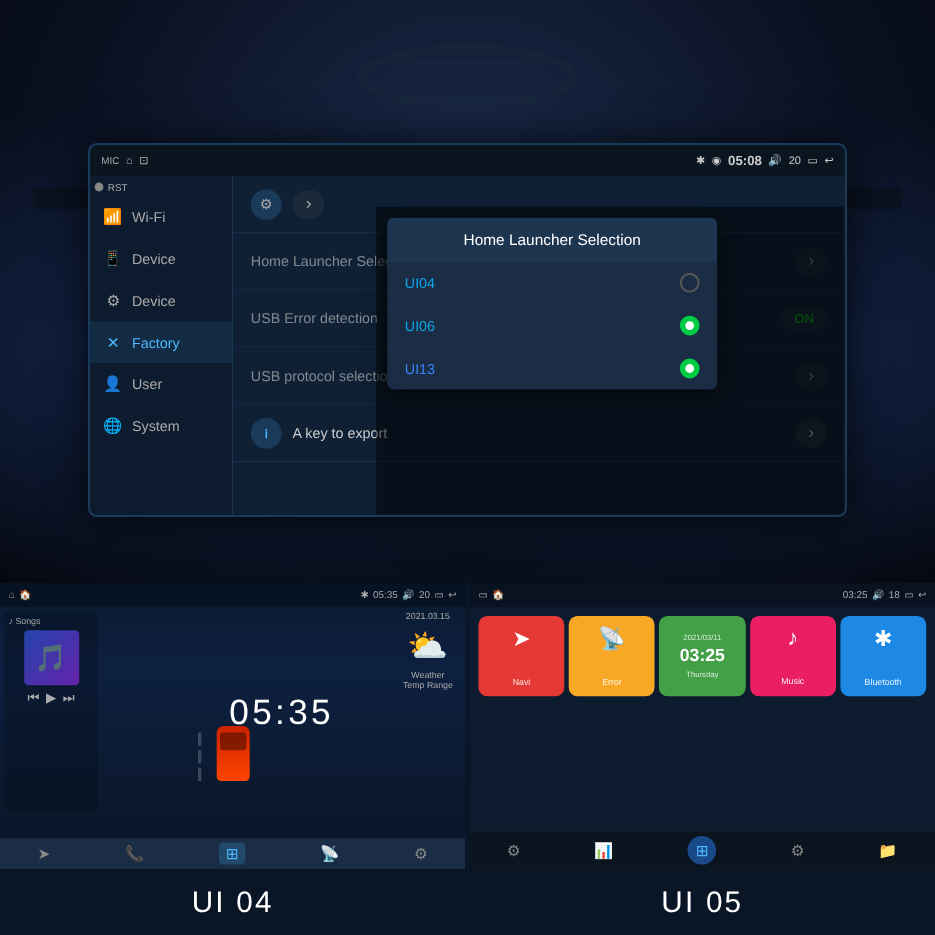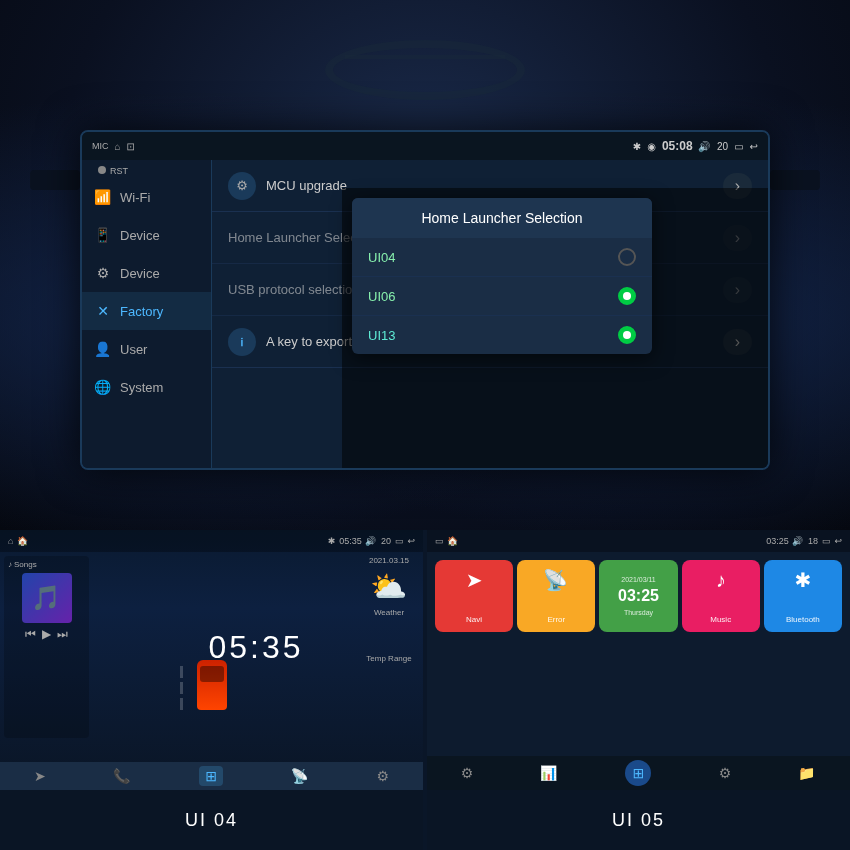--- a/index.html
+++ b/index.html
@@ -111,21 +111,21 @@
       height: 18px;
       display: flex;
       align-items: center;
       justify-content: center;
       font-size: 14px;
     }
 
     .sidebar-rst {
       font-size: 9px;
       color: #aaa;
-      padding: 2px 16px;
+      padding: 2px 4px;
     }
 
     
     .settings-panel {
       flex: 1;
       background: #0f2035;
       padding: 0;
       overflow: hidden;
       position: relative;
     }
@@ -217,25 +217,25 @@
       cursor: pointer;
     }
 
     .dialog-option:last-child {
       border-bottom: none;
     }
 
     .dialog-option-label {
       flex: 1;
       font-size: 13px;
-      color: #86efac;
+      color: #0ea5e9;
     }
 
     .dialog-option.selected .dialog-option-label {
-      color: #5eead4;
+      color: #3b82f6;
     }
 
     .radio-btn {
       width: 18px;
       height: 18px;
       border-radius: 50%;
       border: 2px solid #555;
       display: flex;
       align-items: center;
       justify-content: center;
@@ -282,21 +282,21 @@
       background: #0d1b2e;
       position: relative;
       overflow: hidden;
     }
 
     .ui-panel-label {
       height: 60px;
       display: flex;
       align-items: center;
       justify-content: center;
-      font-size: 18px;
+      font-size: 27px;
       color: #ffffff;
       background: #0a1525;
       font-weight: 300;
       letter-spacing: 2px;
     }
 
     
     .ui04-screen {
       background: linear-gradient(180deg, #0a1a30 0%, #0d2040 30%, #0a1525 100%);
     }
@@ -520,29 +520,32 @@
       <div class="sidebar-item">
         <div class="icon">🌐</div>
         <span>System</span>
       </div>
     </div>
 
     <div class="settings-panel">
 
       <div class="settings-row">
         <div class="settings-row-icon">⚙</div>
-        <span class="settings-row-label">MCU upgrade</span>
         <button class="settings-row-btn">›</button>
       </div>
 
       <div class="settings-row" style="opacity:0.6;">
         <span class="settings-row-label">Home Launcher Selection</span>
         <button class="settings-row-btn">›</button>
       </div>
 
+      <div class="settings-row" style="opacity:0.6;">
+        <span class="settings-row-label">USB Error detection</span>
+        <button class="settings-row-btn on">ON</button>
+      </div>
 
       <div class="settings-row" style="opacity:0.6;">
         <span class="settings-row-label">
           <span>USB protocol selection luneet</span>
           <span style="margin-left:4px;">2.0</span>
         </span>
         <button class="settings-row-btn">›</button>
       </div>
 
       <div class="settings-row">
@@ -629,21 +632,21 @@
         <div style="position:absolute;bottom:32px;left:50%;transform:translateX(-50%);">
           <div style="width:30px;height:50px;background:linear-gradient(180deg,#cc2200,#ff4400);border-radius:6px 6px 4px 4px;position:relative;">
             <div style="position:absolute;top:6px;left:3px;right:3px;height:16px;background:rgba(0,0,0,0.4);border-radius:3px;"></div>
           </div>
         </div>
 
         <div style="position:absolute;right:4px;top:4px;text-align:center;width:60px;">
           <div style="font-size:8px;color:#aaa;">2021.03.15</div>
           <div style="font-size:30px;margin:4px 0;">⛅</div>
           <div style="font-size:8px;color:#aaa;">Weather</div>
-          <div style="font-size:8px;color:#aaa;margin-top:37px;">Temp Range</div>
+          <div style="font-size:8px;color:#aaa;">Temp Range</div>
         </div>
       </div>
 
       <div class="ui04-nav">
         <span class="ui04-nav-item">➤</span>
         <span class="ui04-nav-item">📞</span>
         <span class="ui04-nav-item active">⊞</span>
         <span class="ui04-nav-item">📡</span>
         <span class="ui04-nav-item">⚙</span>
       </div>

